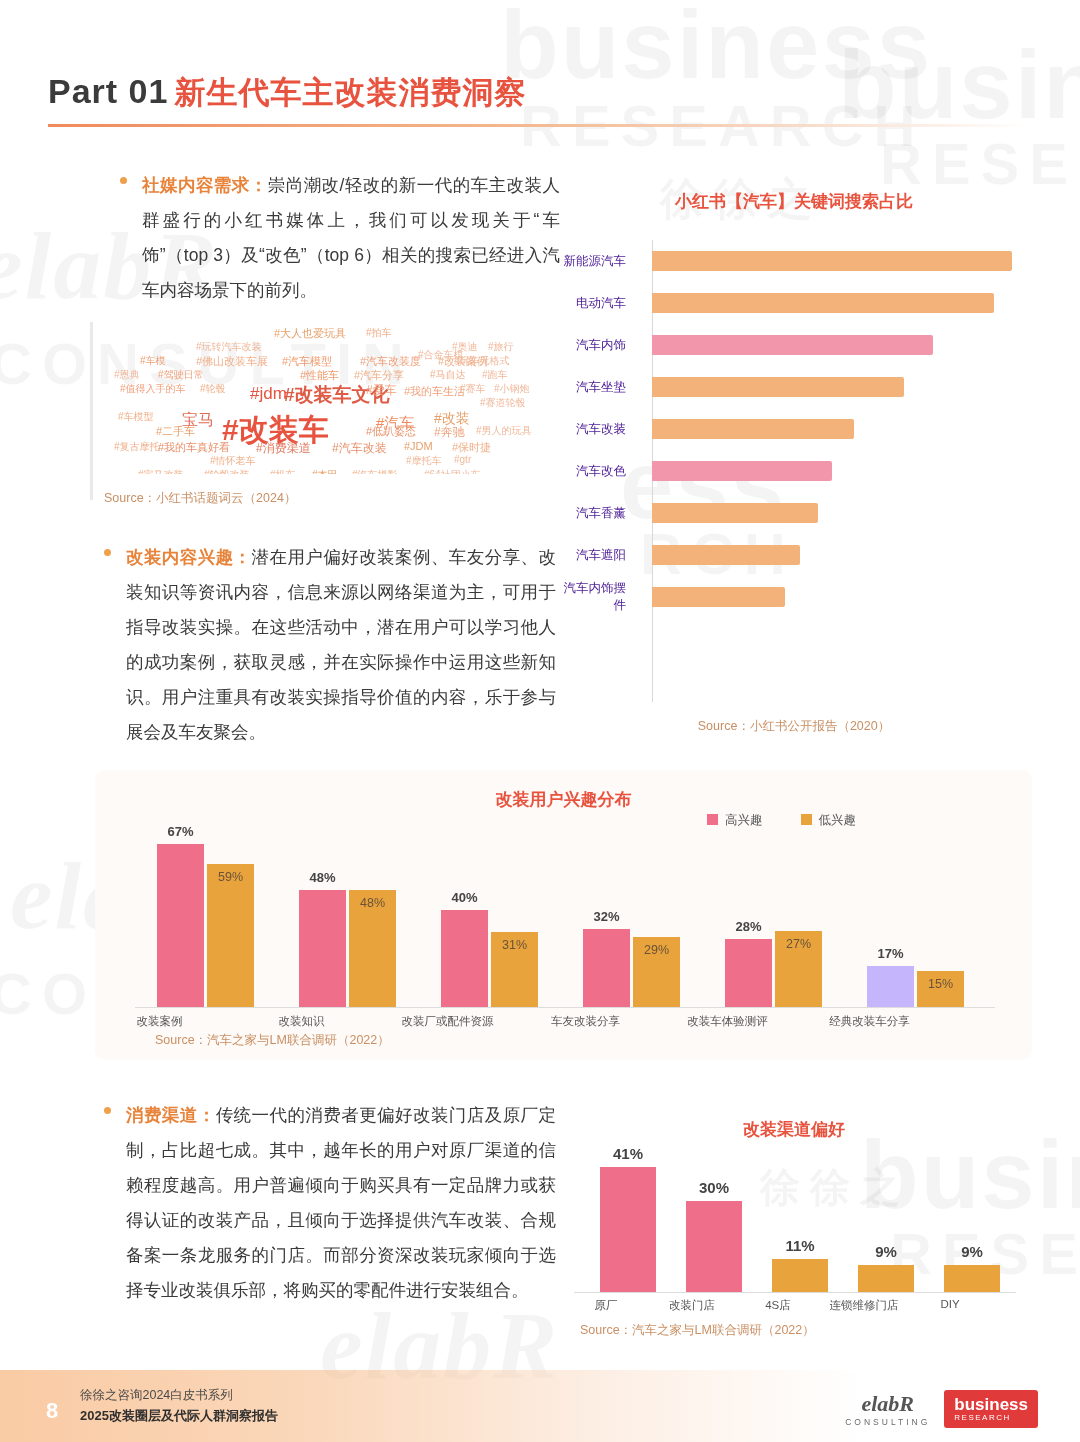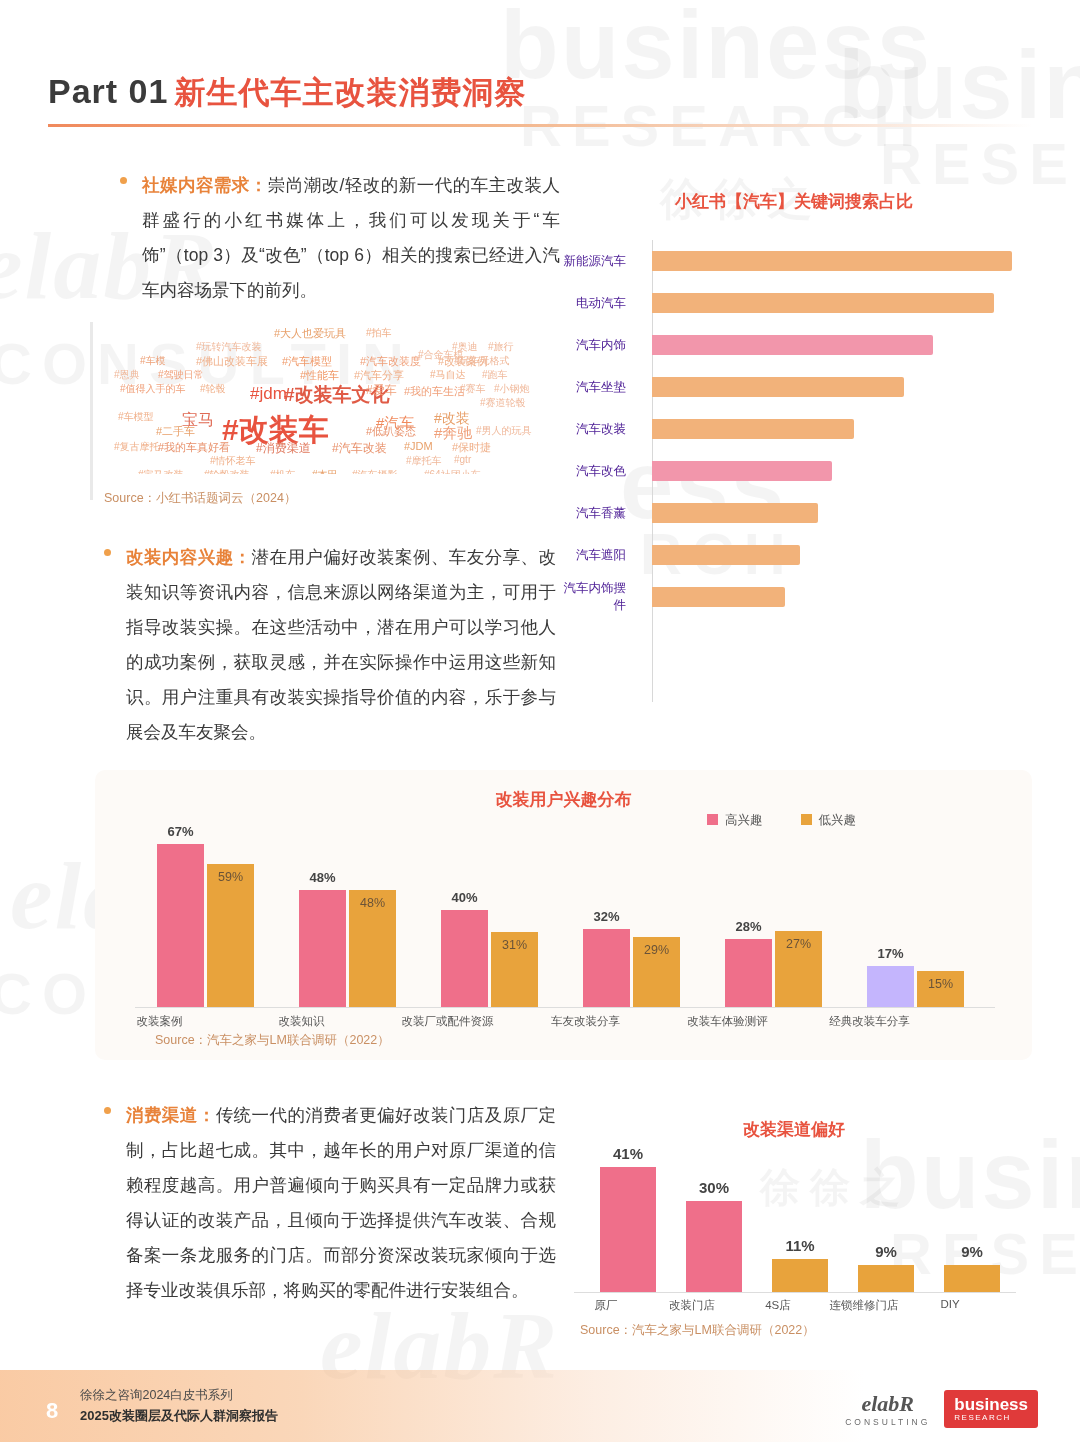--- a/index.html
+++ b/index.html
@@ -166,21 +166,21 @@
       <span style="left: 356px; top: 60px; font-size: 10px; color: rgb(240, 184, 154);">#赛车</span>
       <span style="left: 376px; top: 74px; font-size: 10px; color: rgb(240, 184, 154);">#赛道轮毂</span>
       <span style="left: 14px; top: 88px; font-size: 10px; color: rgb(240, 176, 138);">#车模型</span>
       <span style="left: 52px; top: 102px; font-size: 11px; color: rgb(232, 160, 106);">#二手车</span>
       <span style="left: 54px; top: 118px; font-size: 11px; color: rgb(232, 144, 106);">#我的车真好看</span>
       <span style="left: 152px; top: 118px; font-size: 12px; color: rgb(224, 122, 95);">#消费渠道</span>
       <span style="left: 228px; top: 118px; font-size: 12px; color: rgb(232, 144, 106);">#汽车改装</span>
       <span style="left: 300px; top: 118px; font-size: 11px; color: rgb(232, 160, 106);">#JDM</span>
       <span style="left: 348px; top: 118px; font-size: 11px; color: rgb(240, 176, 138);">#保时捷</span>
       <span style="left: 262px; top: 102px; font-size: 11px; color: rgb(232, 144, 106);">#低趴姿态</span>
-      <span style="left: 330px; top: 102px; font-size: 15px; color: rgb(240, 160, 122);">#奔驰</span>
+      <span style="left: 330px; top: 102px; font-size: 12px; color: rgb(240, 160, 122);">#奔驰</span>
       <span style="left: 372px; top: 102px; font-size: 10px; color: rgb(240, 184, 154);">#男人的玩具</span>
       <span style="left: 10px; top: 118px; font-size: 10px; color: rgb(240, 176, 138);">#复古摩托</span>
       <span style="left: 106px; top: 132px; font-size: 10px; color: rgb(240, 176, 138);">#情怀老车</span>
       <span style="left: 34px; top: 146px; font-size: 10px; color: rgb(240, 176, 138);">#宝马改装</span>
       <span style="left: 100px; top: 146px; font-size: 10px; color: rgb(240, 176, 138);">#轮毂改装</span>
       <span style="left: 166px; top: 146px; font-size: 10px; color: rgb(240, 176, 138);">#机车</span>
       <span style="left: 208px; top: 146px; font-size: 10px; color: rgb(232, 160, 106);">#本田</span>
       <span style="left: 248px; top: 146px; font-size: 10px; color: rgb(240, 176, 138);">#汽车摄影</span>
       <span style="left: 320px; top: 146px; font-size: 10px; color: rgb(240, 184, 154);">#64社团小车</span>
       <span style="left: 350px; top: 132px; font-size: 10px; color: rgb(240, 184, 154);">#gtr</span>
@@ -241,20 +241,21 @@
           <div class="hbar-fill" style="width: 147.6px; background: rgb(242, 178, 122);"></div>
         </div>
       </div>
       <div class="hbar-row">
         <div class="hbar-label">汽车内饰摆件</div>
         <div class="hbar-track">
           <div class="hbar-fill" style="width: 133.2px; background: rgb(242, 178, 122);"></div>
         </div>
       </div>
     </div>
+  <div class="hbar-src source">Source：小红书公开报告（2020）</div>
 </div>
 
 <div class="bullet" style="left:104px; top:540px; width:452px;">
   <span class="dot"></span>
   <div class="body">
     <span class="lead">改装内容兴趣：</span><span>潜在用户偏好改装案例、车友分享、改装知识等资讯内容，信息来源以网络渠道为主，可用于指导改装实操。在这些活动中，潜在用户可以学习他人的成功案例，获取灵感，并在实际操作中运用这些新知识。用户注重具有改装实操指导价值的内容，乐于参与展会及车友聚会。</span>
   </div>
 </div>
 
 <div class="panel-card gcol-panel">

